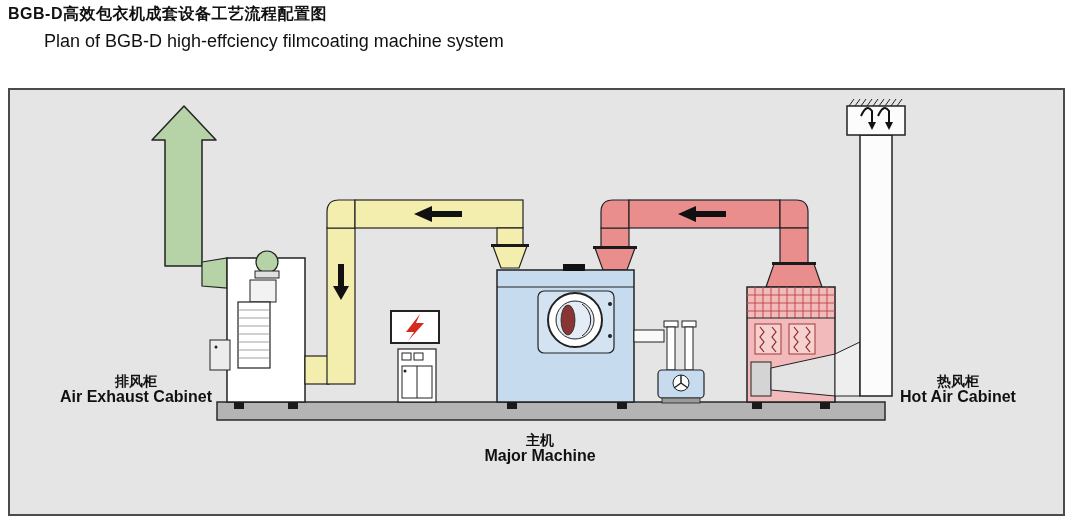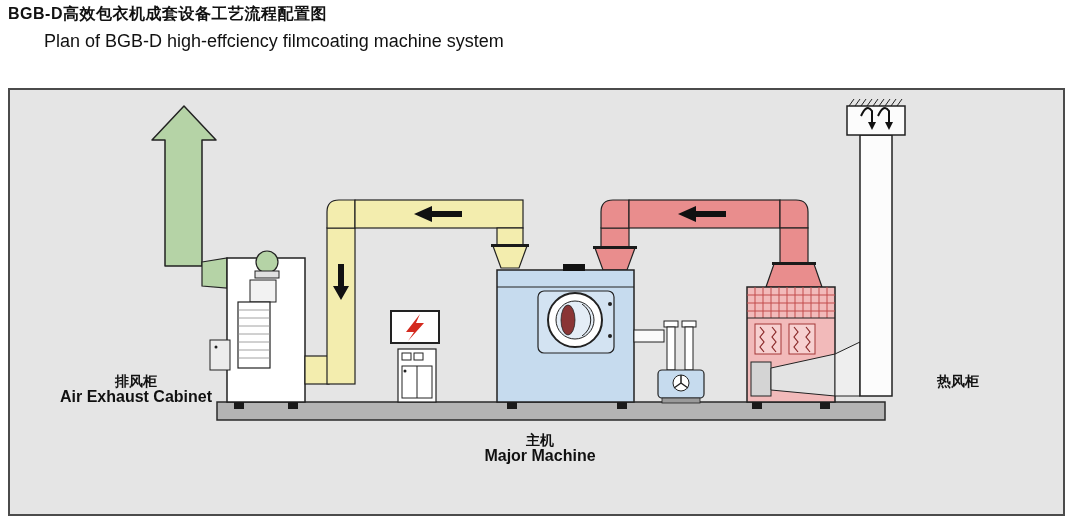--- a/index.html
+++ b/index.html
@@ -147,15 +147,16 @@
     <div class="en">Air Exhaust Cabinet</div>
   </div>
 
   <div class="lbl lbl-major">
     <div class="zh">主机</div>
     <div class="en">Major Machine</div>
   </div>
 
   <div class="lbl lbl-hot">
     <div class="zh">热风柜</div>
+    <div class="en">Hot Air Cabinet</div>
   </div>
 
 </div>
 
 </body></html>

